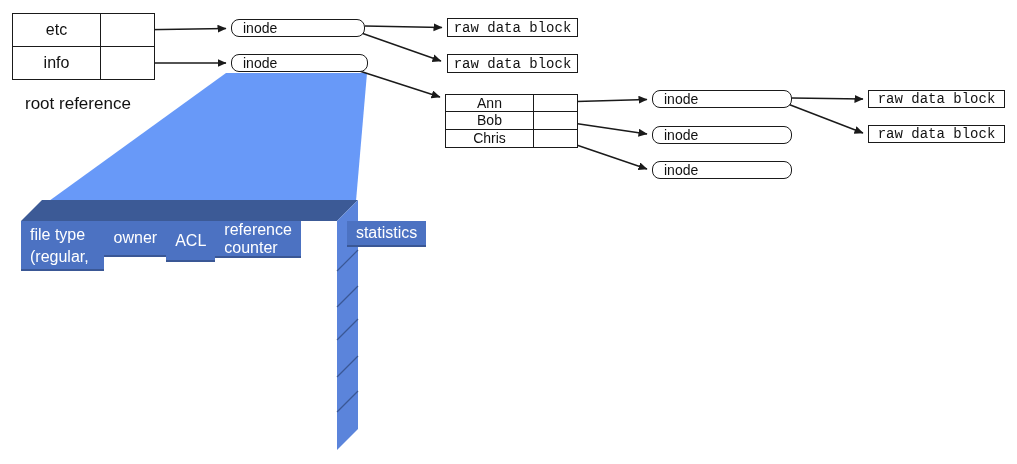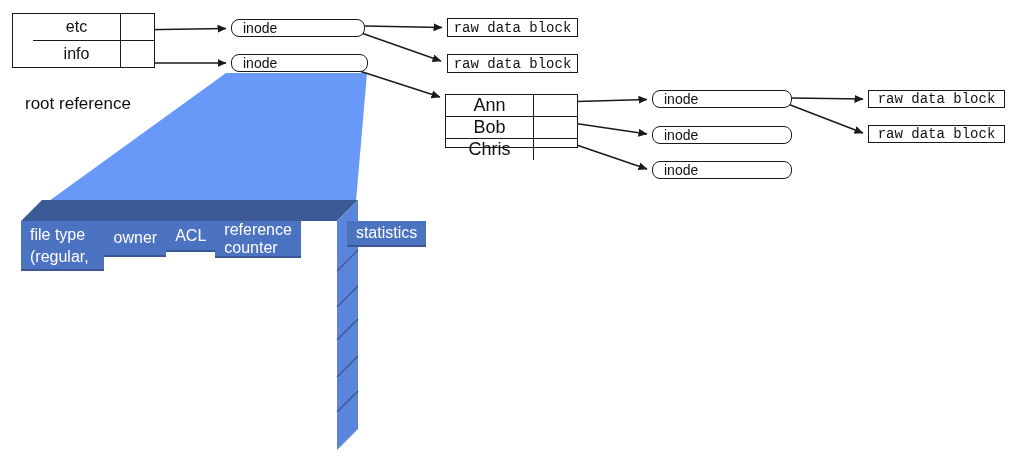--- a/index.html
+++ b/index.html
@@ -17,22 +17,22 @@
   .dirtable{
     position:absolute;border:1.6px solid #1a1a1a;box-sizing:border-box;background:#fff;
     z-index:2;display:grid;
   }
   .dirtable .cell{
     box-sizing:border-box;display:flex;align-items:center;justify-content:center;
     border-right:1.4px solid #1a1a1a;border-bottom:1.4px solid #1a1a1a;
   }
   .dirtable .cell.last-col{border-right:none;}
   .dirtable .cell.last-row{border-bottom:none;}
-  #root-table{left:12px;top:13px;width:143px;height:55px;grid-template-columns:88px 1fr;grid-template-rows:1fr 1fr;font-size:16px;padding-left:20px;}
-  #home-table{left:445px;top:94px;width:133px;height:54px;grid-template-columns:88px 1fr;grid-template-rows:1fr 1fr 1fr;font-size:18px;}
+  #root-table{left:12px;top:13px;width:143px;height:67px;grid-template-columns:88px 1fr;grid-template-rows:1fr 1fr;font-size:16px;}
+  #home-table{left:445px;top:94px;width:133px;height:54px;grid-template-columns:88px 1fr;grid-template-rows:1fr 1fr 1fr;font-size:14px;}
   #root-dir-label{position:absolute;left:25px;top:94px;font-size:17px;z-index:2;}
   
   #inode-detail{
     position:absolute;left:21px;top:221px;width:316px;height:229px;z-index:2;
     display:flex;color:#fff;font-size:16px;
   }
   #inode-detail .row{
     box-sizing:border-box;display:flex;align-items:center;padding:0 9px;
     border-bottom:2px solid #3A5795;
   }
@@ -144,18 +144,18 @@
   <div class="box center" style="left:868px;top:90px;width:137px;height:18px">
     <span>raw data block</span>
   </div>
   <div class="box center" style="left:868px;top:125px;width:137px;height:18px">
     <span>raw data block</span>
   </div>
 
   <div id="inode-detail">
     <div class="row first" style="height: 50px; background: rgb(76, 114, 194); border-bottom-color: rgb(58, 87, 149);">file type (regular, directory, pipe, device, ...)</div>
     <div class="row" style="height: 36px; background: rgb(76, 114, 194); border-bottom-color: rgb(58, 87, 149); padding-left: 10px;">owner</div>
-    <div class="row" style="height: 31px; background: rgb(76, 114, 194); border-bottom-color: rgb(58, 87, 149);">ACL</div>
+    <div class="row" style="height: 41px; background: rgb(76, 114, 194); border-bottom-color: rgb(58, 87, 149);">ACL</div>
     <div class="row" style="height: 37px; background: rgb(76, 114, 194); border-bottom-color: rgb(58, 87, 149);">reference counter</div>
     <div class="row" style="height: 26px; background: rgb(76, 114, 194); border-bottom-color: rgb(58, 87, 149); margin-left: 46px;">statistics</div>
   </div>
 
 </div>
 
 </body></html>

